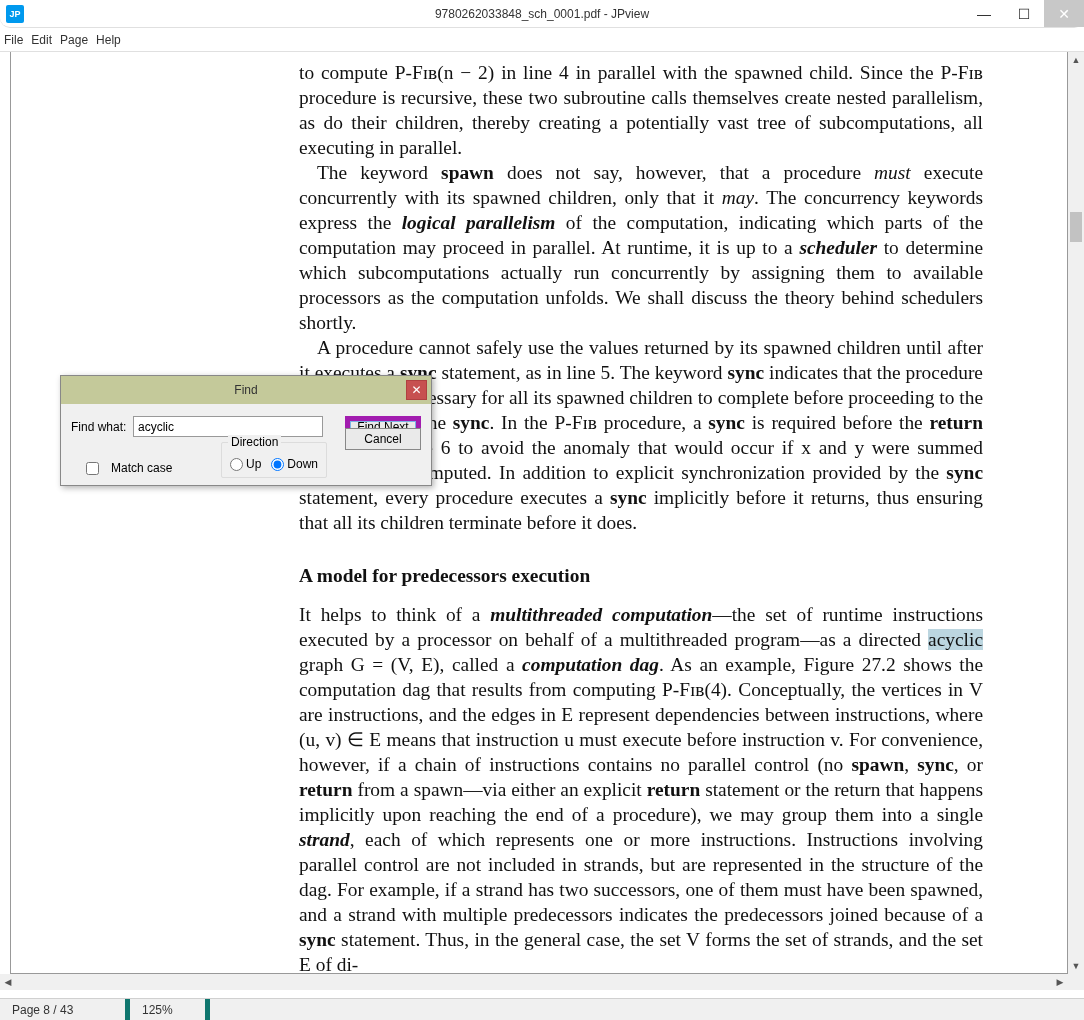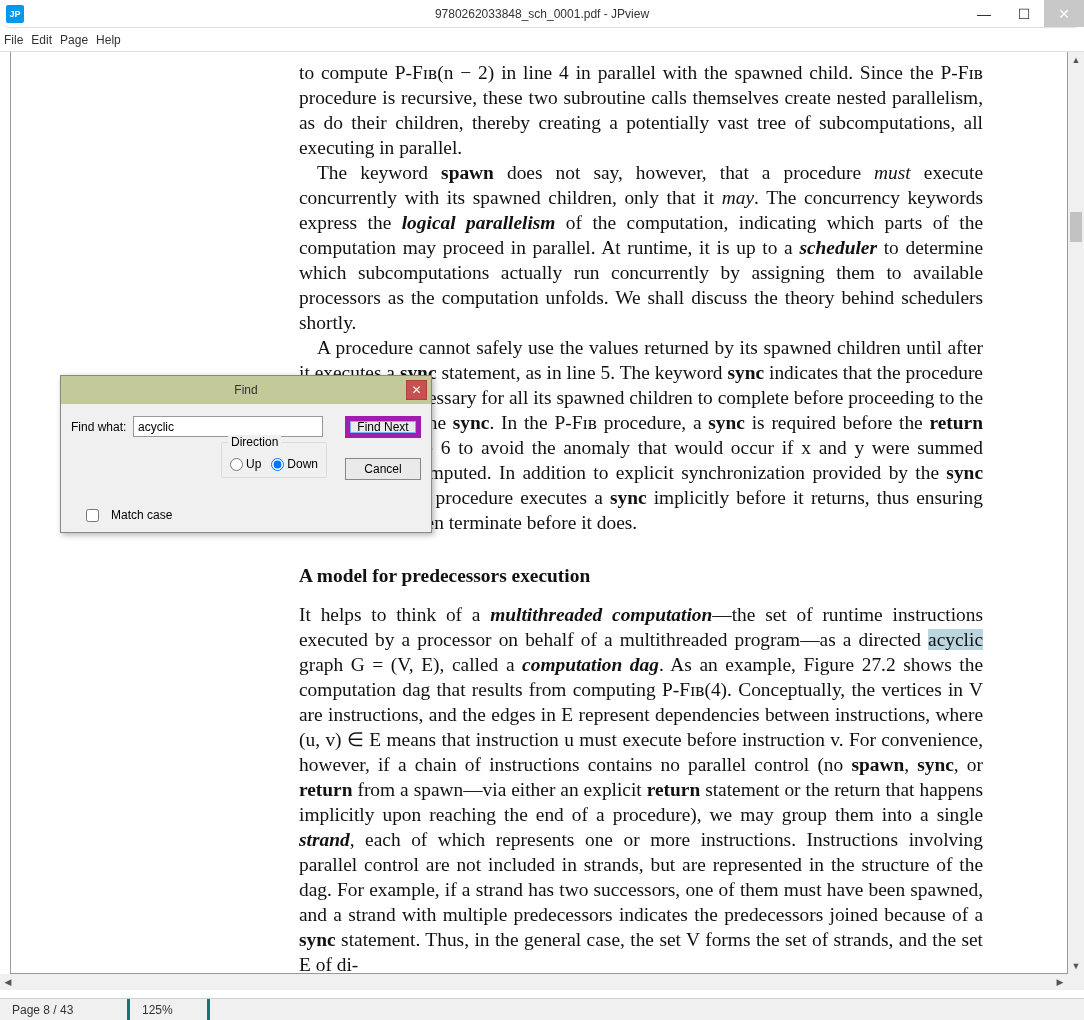--- a/index.html
+++ b/index.html
@@ -135,21 +135,21 @@
     position: absolute;
     left: 0; right: 0; bottom: 0;
     height: 22px;
     background: #f0f0f0;
     border-top: 1px solid #d0d0d0;
     display: flex;
     align-items: center;
     font-size: 12px;
     color: #333;
   }
-  .status-cell { padding: 4px 12px; border-right: 3px solid #0f766e; height: 100%; display:flex; align-items:center;}
+  .status-cell { padding: 4px 12px; border-right: 5px solid #0f766e; height: 100%; display:flex; align-items:center;}
   
   .find-dialog {
     position: absolute;
     left: 60px; top: 375px;
     width: 372px;
     background: #f0f0f0;
     border: 1px solid #888;
     box-shadow: 2px 2px 6px rgba(0,0,0,0.3);
   }
   .find-title {
@@ -172,42 +172,42 @@
     background: #c75050;
     color: #fff;
     font-size: 12px;
     display: flex; align-items: center; justify-content: center;
     border: 1px solid #b04040;
   }
   .find-body {
     background: #f0f0f0;
     padding: 12px 10px 10px 10px;
     position: relative;
-    height: 128px;
+    height: 81px;
   }
   .find-row { display: flex; align-items: center; font-size: 12px; }
   .find-label { width: 62px; }
   .find-input {
     width: 190px; height: 21px;
     border: 1px solid #999;
     background: #fff;
     font-size: 12px;
     padding: 0 4px;
   }
   .find-btn {
     position: absolute;
     right: 10px;
     width: 76px; height: 22px;
     border: 1px solid #888;
     background: #eaeaea;
     font-size: 12px;
     display:flex;align-items:center;justify-content:center;
   }
   .find-btn.primary { top: 12px; border: 5px solid #a21caf; box-shadow: inset 0 0 0 1px #7cb3e6; }
-  .find-btn.cancel { top: 54px; }
+  .find-btn.cancel { top: 24px; }
   .direction-group {
     position: absolute;
     left: 160px; top: 38px;
     font-size: 12px;
     border: 1px solid #dcdcdc;
     padding: 14px 8px 6px 8px;
     border-radius: 2px;
     background: #f0f0f0;
   }
   .direction-group .legend {

